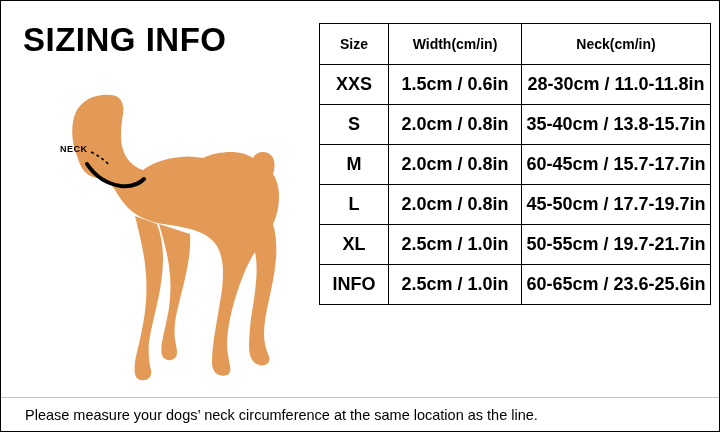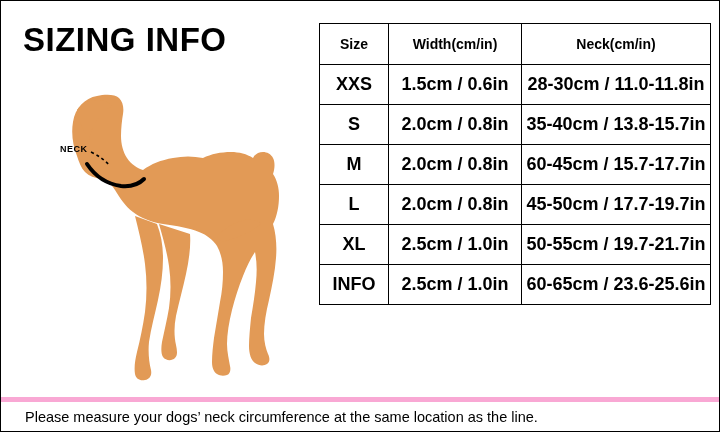--- a/index.html
+++ b/index.html
@@ -99,21 +99,21 @@
     font-size: 13px;
   }
 
   
   .footer {
     position: absolute;
     left: 0;
     top: 396px;
     width: 718px;
     height: 34px;
-    border-top: 5px solid #f9a8d4;
+    border-top: 1px solid #f9a8d4;
     display: flex;
     align-items: center;
     box-sizing: border-box;
   }
   .footer-text {
     padding-left: 24px;
     font-size: 14.5px;
     white-space: nowrap;
   }
 </style>

